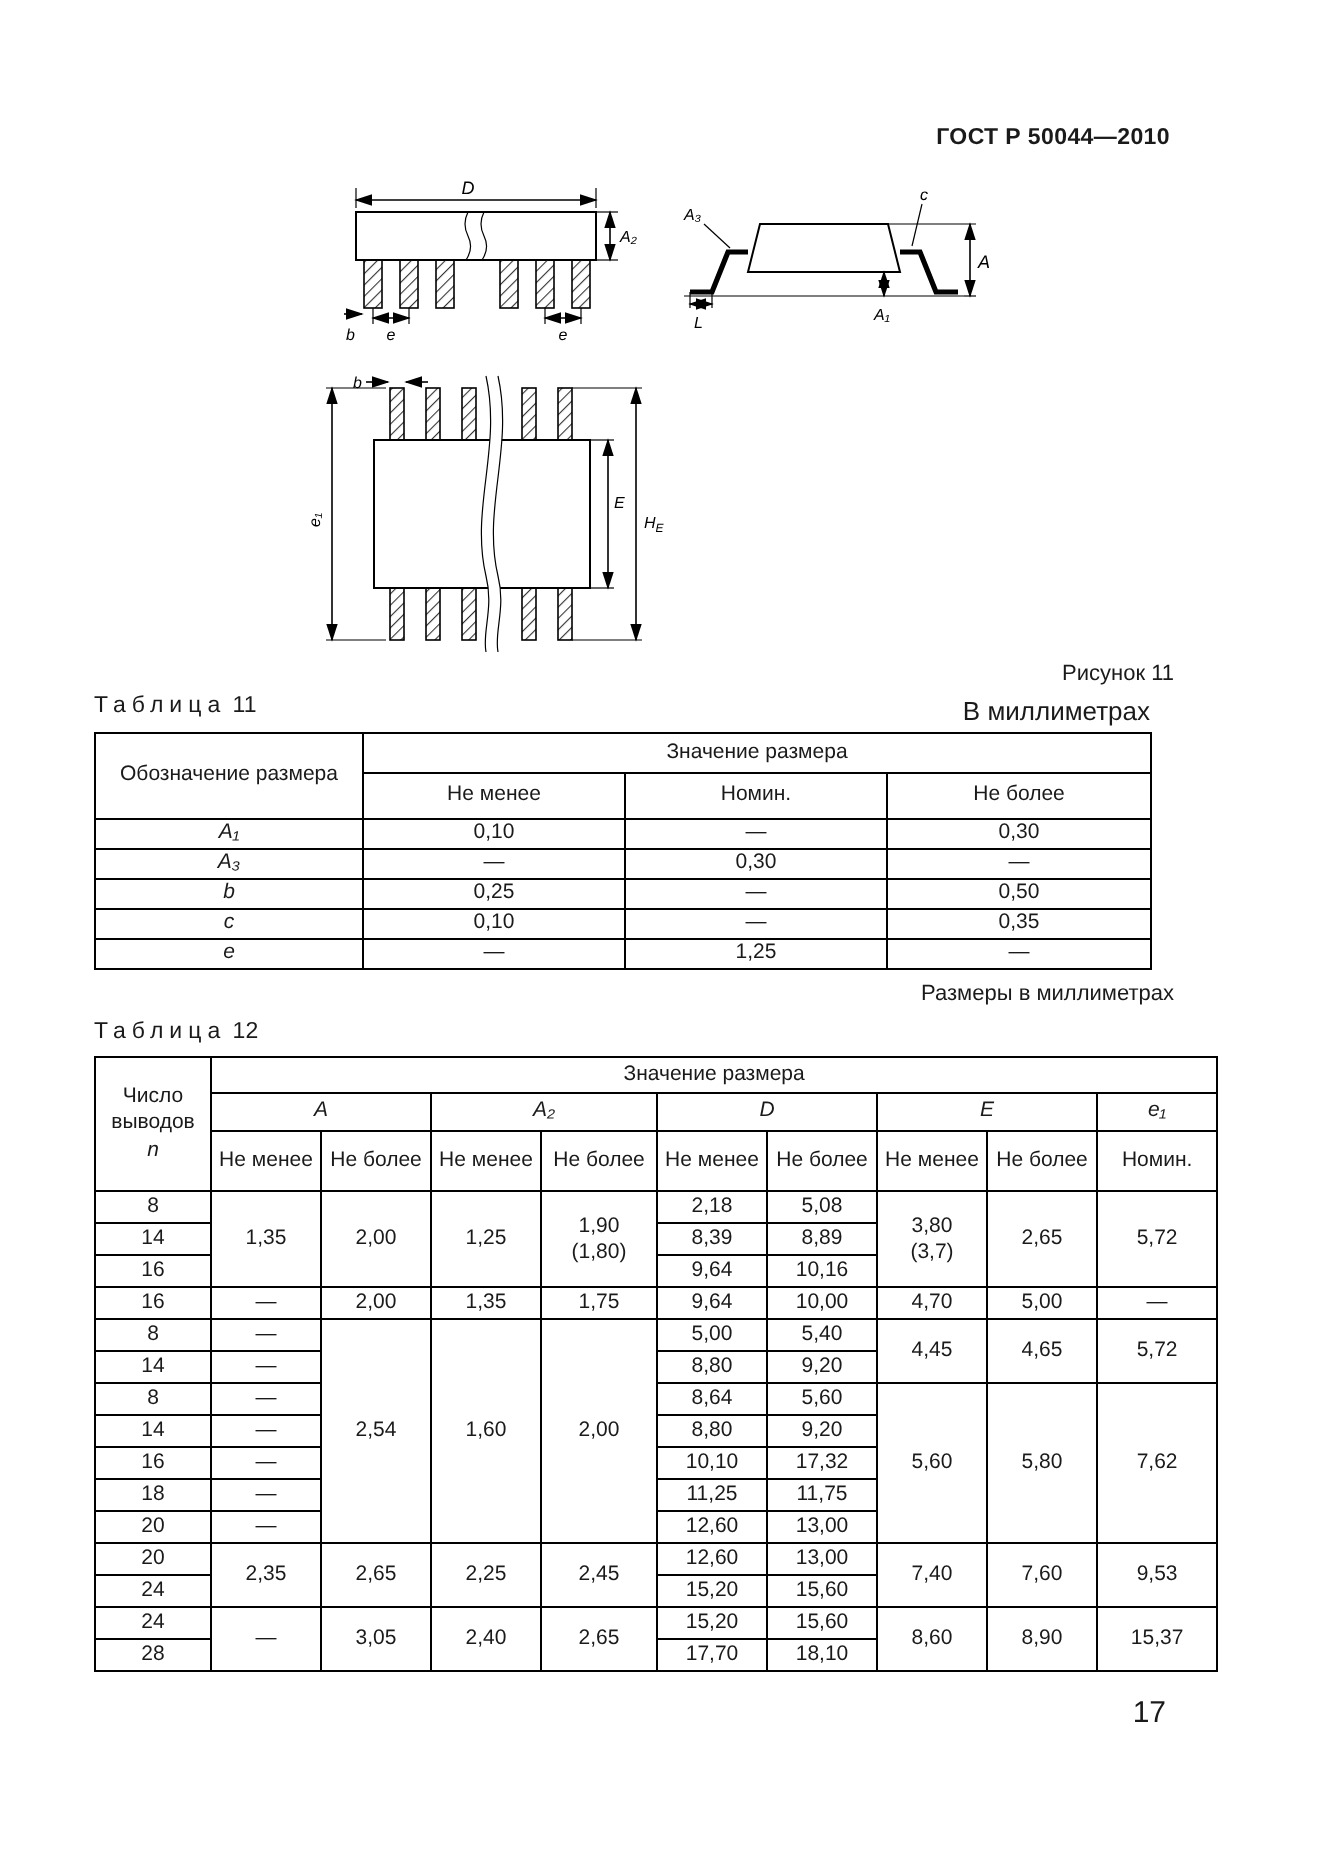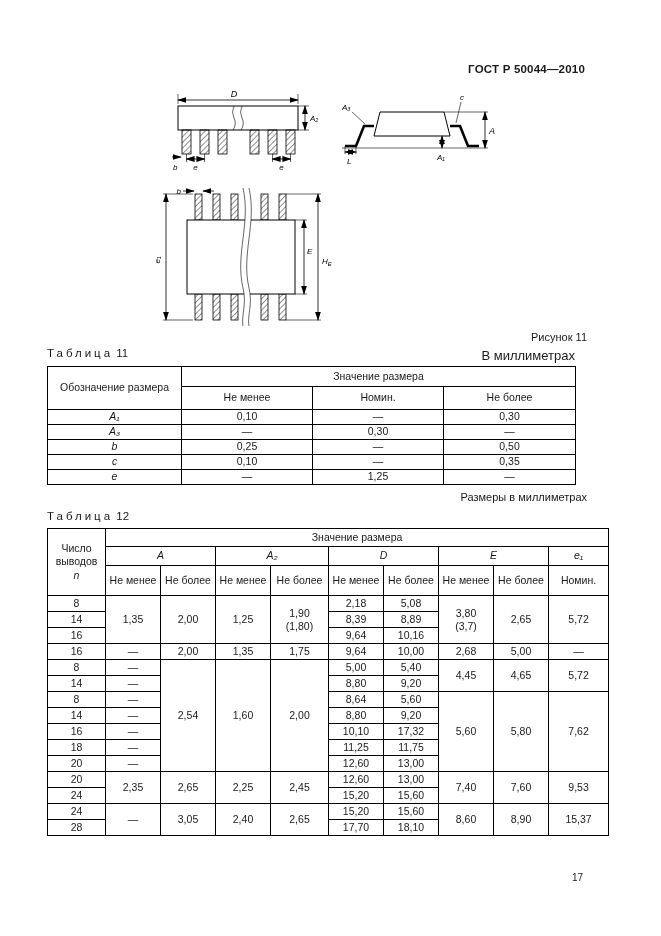--- a/index.html
+++ b/index.html
@@ -25,21 +25,21 @@
   #t11 tr.hr1{height:20px}
   #t11 tr.hr2{height:23px}
   #t11 td.hdr{font-size:10.5px}
   #t12{left:47px;top:528px;width:561px}
   #t12 tr{height:16px}
   #t12 tr.hr1{height:18px}
   #t12 tr.hr2{height:19px}
   #t12 tr.hr3{height:30px}
   #t12 td{font-size:10.5px}
   .two-line div{line-height:1.15}
-  .page-number{position:absolute;top:872px;right:78px;font-size:10px}
+  .page-number{position:absolute;top:848px;right:78px;font-size:15px}
   svg text{font-family:"Liberation Sans",sans-serif}
   svg .dim{font-style:italic}
   .line-thin{stroke:#000;stroke-width:.6;fill:none}
   .line-dim{stroke:#000;stroke-width:.8;fill:none}
   .outline{stroke:#000;stroke-width:1;fill:#fff}
 </style>
 </head>
 <body>
 
 <div class="doc-header">ГОСТ Р 50044—2010</div>
@@ -288,21 +288,21 @@
   </tr>
 
   <tr>
     <td>16</td>
     <td>—</td>
     <td>2,00</td>
     <td>1,35</td>
     <td>1,75</td>
     <td>9,64</td>
     <td>10,00</td>
-    <td>2,68</td>
+    <td>4,70</td>
     <td>5,00</td>
     <td>—</td>
   </tr>
 
   <tr>
     <td>8</td>
     <td>—</td>
     <td rowspan="7">2,54</td>
     <td rowspan="7">1,60</td>
     <td rowspan="7">2,00</td>

